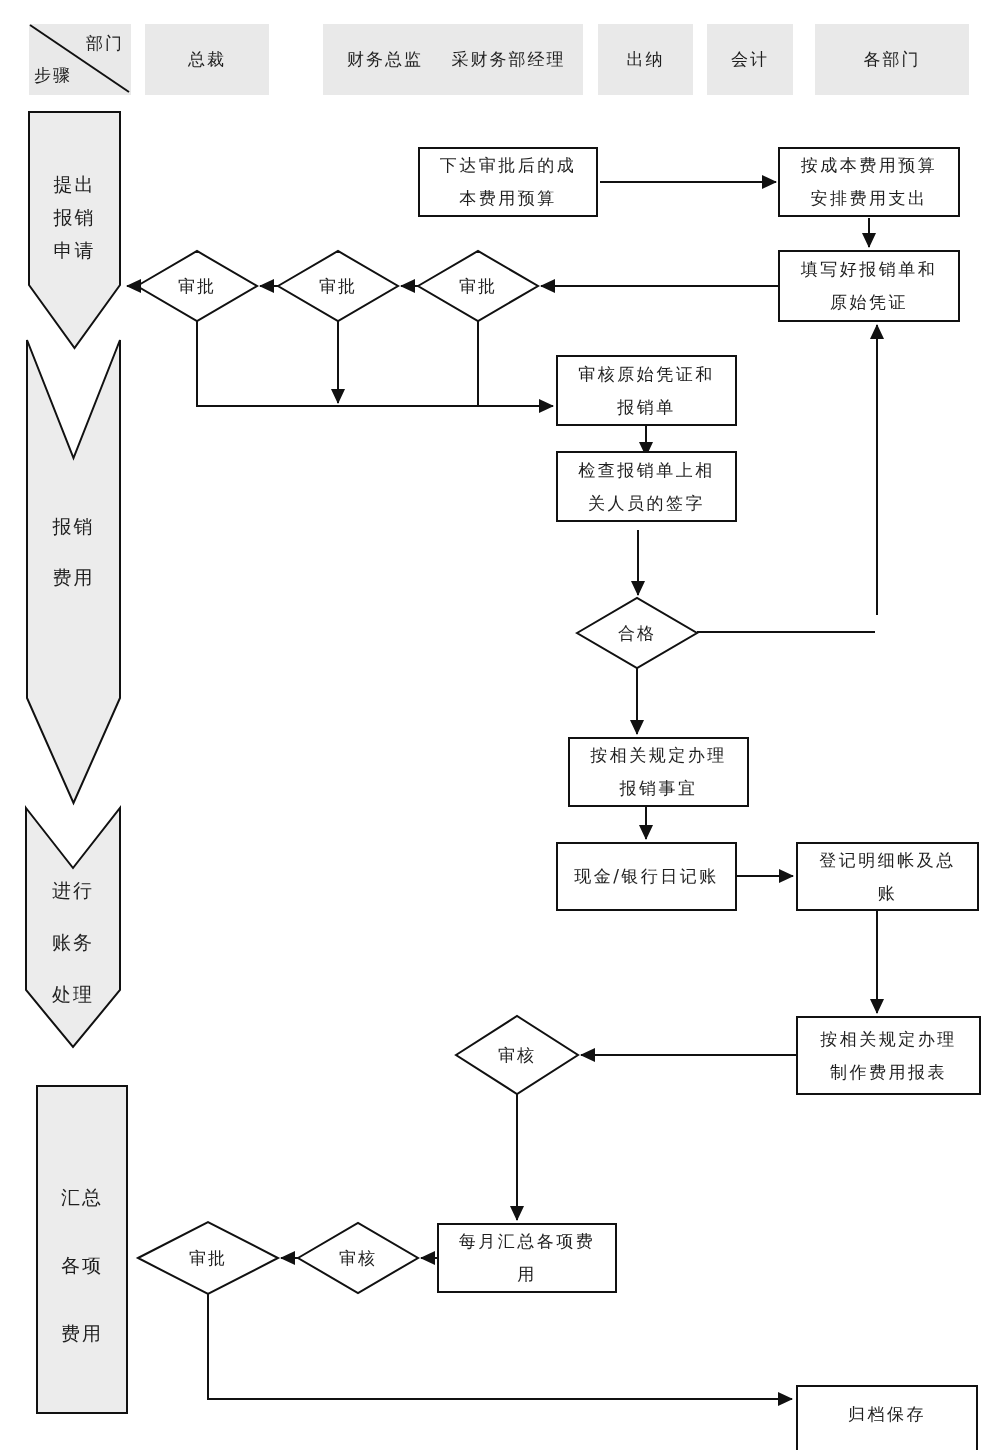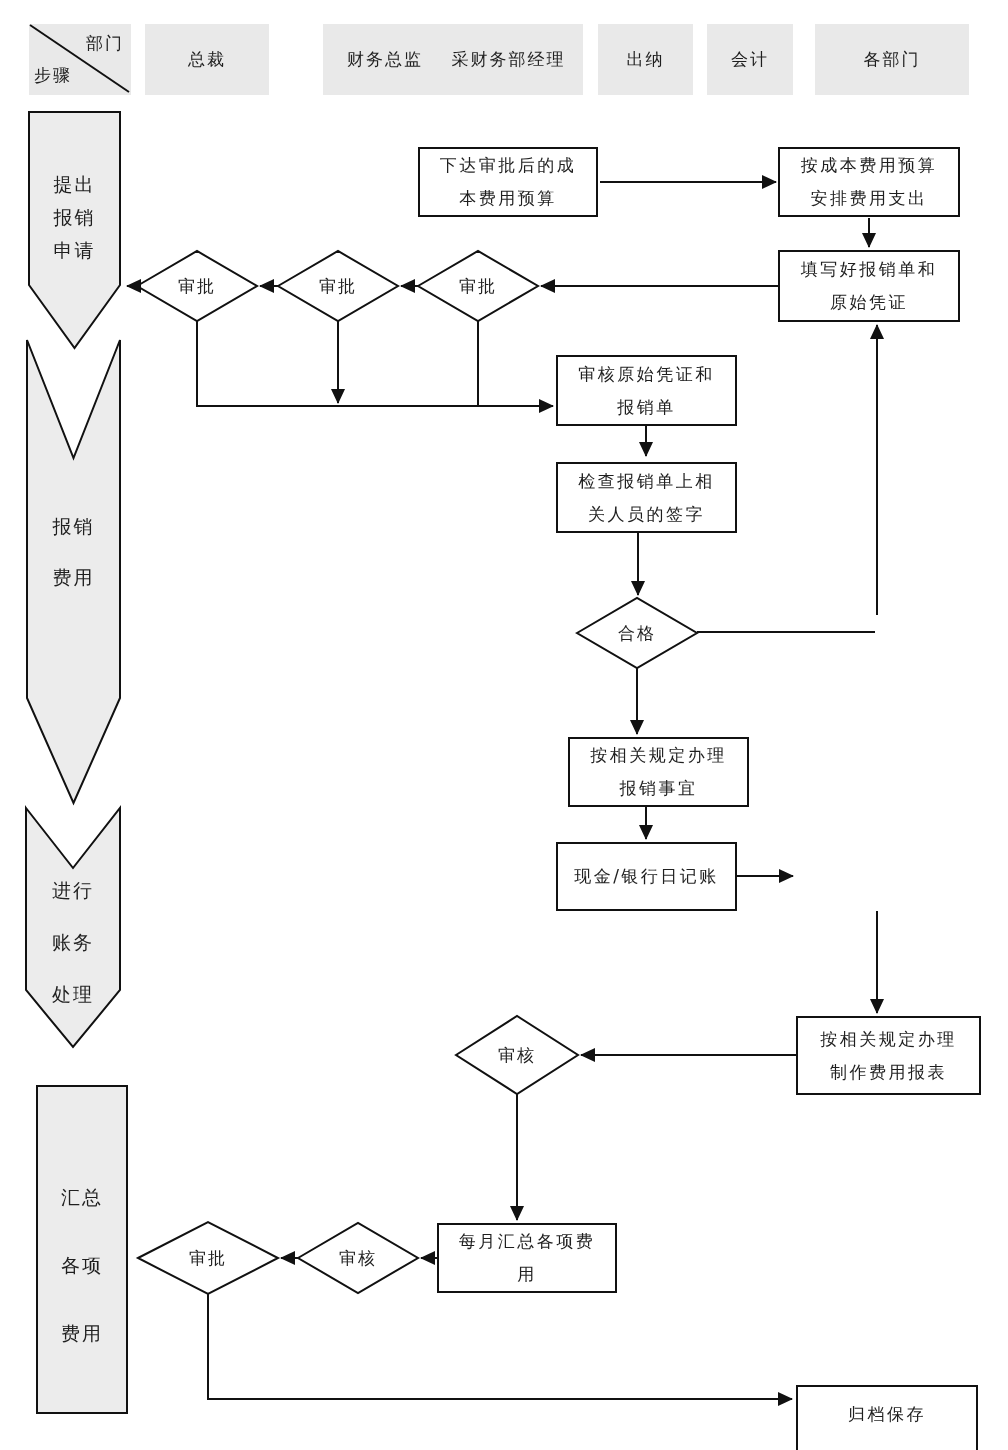--- a/index.html
+++ b/index.html
@@ -116,25 +116,27 @@
 费用</div>
 
     <div class="box" style="left:418px;top:147px;width:180px;height:70px;">下达审批后的成
 本费用预算</div>
     <div class="box" style="left:778px;top:147px;width:182px;height:70px;">按成本费用预算
 安排费用支出</div>
     <div class="box" style="left:778px;top:250px;width:182px;height:72px;">填写好报销单和
 原始凭证</div>
     <div class="box" style="left:556px;top:355px;width:181px;height:71px;">审核原始凭证和
 报销单</div>
-    <div class="box" style="left:556px;top:462px;width:181px;height:71px;">检查报销单上相
+    <div class="box" style="left:556px;top:451px;width:181px;height:71px;">检查报销单上相
 关人员的签字</div>
     <div class="box" style="left:556px;top:737px;width:181px;height:70px;margin-left:12px;">按相关规定办理
 报销事宜</div>
     <div class="box" style="left:556px;top:842px;width:181px;height:69px;">现金/银行日记账</div>
+    <div class="box" style="left:796px;top:842px;width:183px;height:69px;">登记明细帐及总
+账</div>
     <div class="box" style="left:796px;top:1016px;width:185px;height:79px;">按相关规定办理
 制作费用报表</div>
     <div class="box" style="left:437px;top:1223px;width:180px;height:70px;">每月汇总各项费
 用</div>
     <div class="box align-top" style="left:796px;top:1362px;width:182px;height:70px;margin-top:23px;">归档保存</div>
 
     <div class="dlabel" style="left:197px;top:286px;">审批</div>
     <div class="dlabel" style="left:338px;top:286px;">审批</div>
     <div class="dlabel" style="left:478px;top:286px;">审批</div>
     <div class="dlabel" style="left:637px;top:633px;">合格</div>

